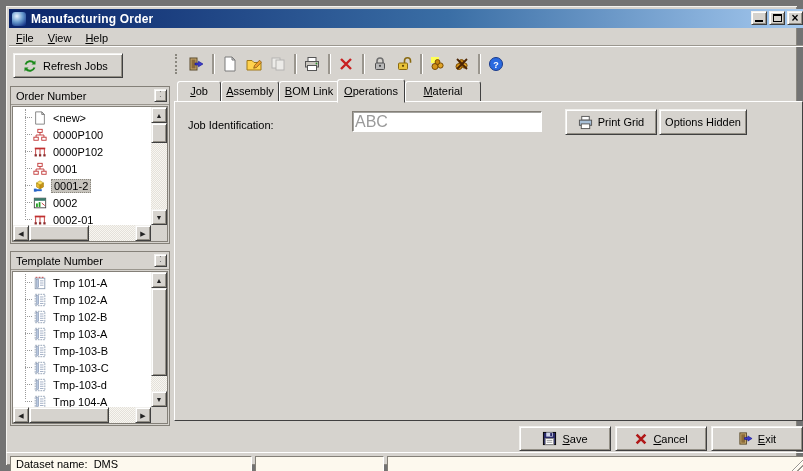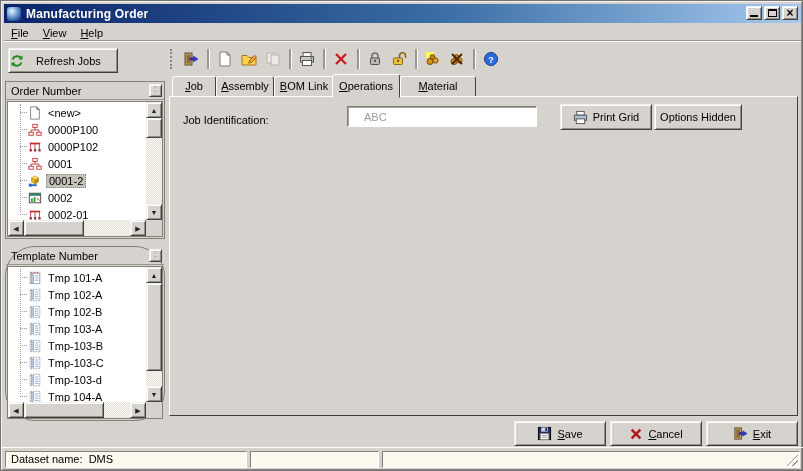--- a/index.html
+++ b/index.html
@@ -1,19 +1,19 @@
 <!DOCTYPE html>
 <html><head>
 <meta charset="utf-8">
 <style>
   * { box-sizing: border-box; margin: 0; padding: 0; }
   html,body { width:803px; height:471px; overflow:hidden; }
   body { font-family:"Liberation Sans", sans-serif; font-size:11px; color:#000; }
   .window { position:relative; width:803px; height:471px; background:#d6d3ce;
-            border:1px solid #737373; box-shadow: inset 1px 1px 0 #f4f3f0, inset -1px -1px 0 #8a877f; }
+            border:6px solid #737373; box-shadow: inset 1px 1px 0 #f4f3f0, inset -1px -1px 0 #8a877f; }
 
   
   .raised  { background:#d6d3ce; border:1px solid; border-color:#f2f1ee #404040 #404040 #f2f1ee;
              box-shadow: inset 1px 1px 0 #fff, inset -1px -1px 0 #938f86; }
   .sunken  { border:1px solid; border-color:#848078 #fff #fff #848078;
              box-shadow: inset 1px 1px 0 rgba(90,88,80,.55); }
   .accel::first-letter { text-decoration: underline; }
 
   
   .titlebar { position:absolute; left:3px; top:3px; width:797px; height:19px;
@@ -28,32 +28,32 @@
   .glyph-max { position:absolute; left:3px; top:2px; width:9px; height:8px; border:1px solid #000; border-top-width:2px; }
   .glyph-close { font-weight:bold; font-size:12px; line-height:12px; }
 
   
   .menubar { position:absolute; left:3px; top:22px; width:797px; height:19px; display:flex; align-items:flex-end;
              border-bottom:1px solid #fff; box-shadow:0 -1px 0 #9a968e inset; }
   .menu-item { display:inline-block; padding:2px 7px; }
 
   
   .refresh-btn { position:absolute; left:7px; top:47px; width:110px; height:25px;
-                 display:flex; align-items:center; gap:11px; padding-left:0; }
+                 display:flex; align-items:center; gap:5px; padding-left:8px; }
   .toolbar { position:absolute; left:167px; top:44px; width:630px; height:28px; display:flex; align-items:center; }
   .tb-grip { width:5px; height:20px; border-left:2px dotted #8a877f; margin:0 4px 0 2px; }
   .tb-btn { width:24px; height:24px; display:flex; align-items:center; justify-content:center; background:transparent; }
   .tb-sep { width:2px; height:20px; background:#9a968e; box-shadow:1px 0 0 #fff; margin:0 4px; }
   .disabled { filter:grayscale(1); opacity:.55; }
   svg { display:block; }
 
   
   .side-panel { position:absolute; left:4px; width:160px; border:1px solid #848078; background:#d6d3ce; }
   .panel-order    { top:80px;  height:158px; }
-  .panel-template { top:245px; height:175px;border-radius:30px; }
+  .panel-template { top:245px; height:175px; }
   .panel-header { height:18px; display:flex; align-items:center; padding-left:5px; position:relative;
                   border-bottom:1px solid #9a968e; }
   .panel-header-btn { position:absolute; right:2px; top:2px; width:13px; height:13px; font-size:8px; line-height:10px; text-align:center; color:#555; }
   .panel-body { position:absolute; left:1px; right:1px; top:19px; bottom:1px; background:#fff;
                 border:1px solid #848078; overflow:hidden; }
   .tree { position:absolute; left:0; top:2px; right:16px; bottom:16px; overflow:hidden; }
   .tree-rail { position:absolute; left:12px; top:0; bottom:8px; border-left:1px dotted #9a9a9a; }
   .tree-item { position:relative; height:17px; display:flex; align-items:center; padding-left:20px; gap:4px; }
   .tree-stub { position:absolute; left:12px; top:8px; width:7px; border-top:1px dotted #9a9a9a; }
   .tree-label { padding:0 2px; white-space:nowrap; }
@@ -72,21 +72,21 @@
   
   .tab { position:absolute; top:75px; height:21px; background:#d6d3ce; text-align:center;
          border:1px solid; border-color:#fff #404040 transparent #fff; border-radius:3px 3px 0 0;
          line-height:19px; z-index:1; }
   .tab.active { top:73px; height:24px; z-index:3; font-weight:normal; line-height:22px; }
   .content-panel { position:absolute; left:168px; top:95px; width:629px; height:320px; background:#d6d3ce;
                    border:1px solid; border-color:#fff #404040 #404040 #fff; z-index:2; }
 
   .job-label { position:absolute; left:13px; top:17px; }
   .job-input { position:absolute; left:177px; top:9px; width:190px; height:21px; background:#fff;
-               font-family:"Liberation Sans",sans-serif; font-size:11px; color:#9a9a9a; padding:0 16px; outline:none; }
+               font-family:"Liberation Sans",sans-serif; font-size:16px; color:#9a9a9a; padding:0 2px; outline:none; }
   .btn { display:flex; align-items:center; justify-content:center; gap:5px; font-size:11px; }
   .print-grid-btn { position:absolute; left:390px; top:7px; width:92px; height:26px; }
   .options-btn    { position:absolute; left:484px; top:7px; width:88px; height:26px; }
 
   
   .grid { position:absolute; left:172px; top:135px; width:618px; height:277px; background:#fff;
           border:1px solid; border-color:#848078 #fff #fff #848078; overflow:hidden; }
   .grid-inner { position:absolute; inset:1px; }
   .grid-rows { position:absolute; left:0; top:0; width:602px; height:244px; overflow:hidden; }
   .grow { display:flex; height:21px; }

